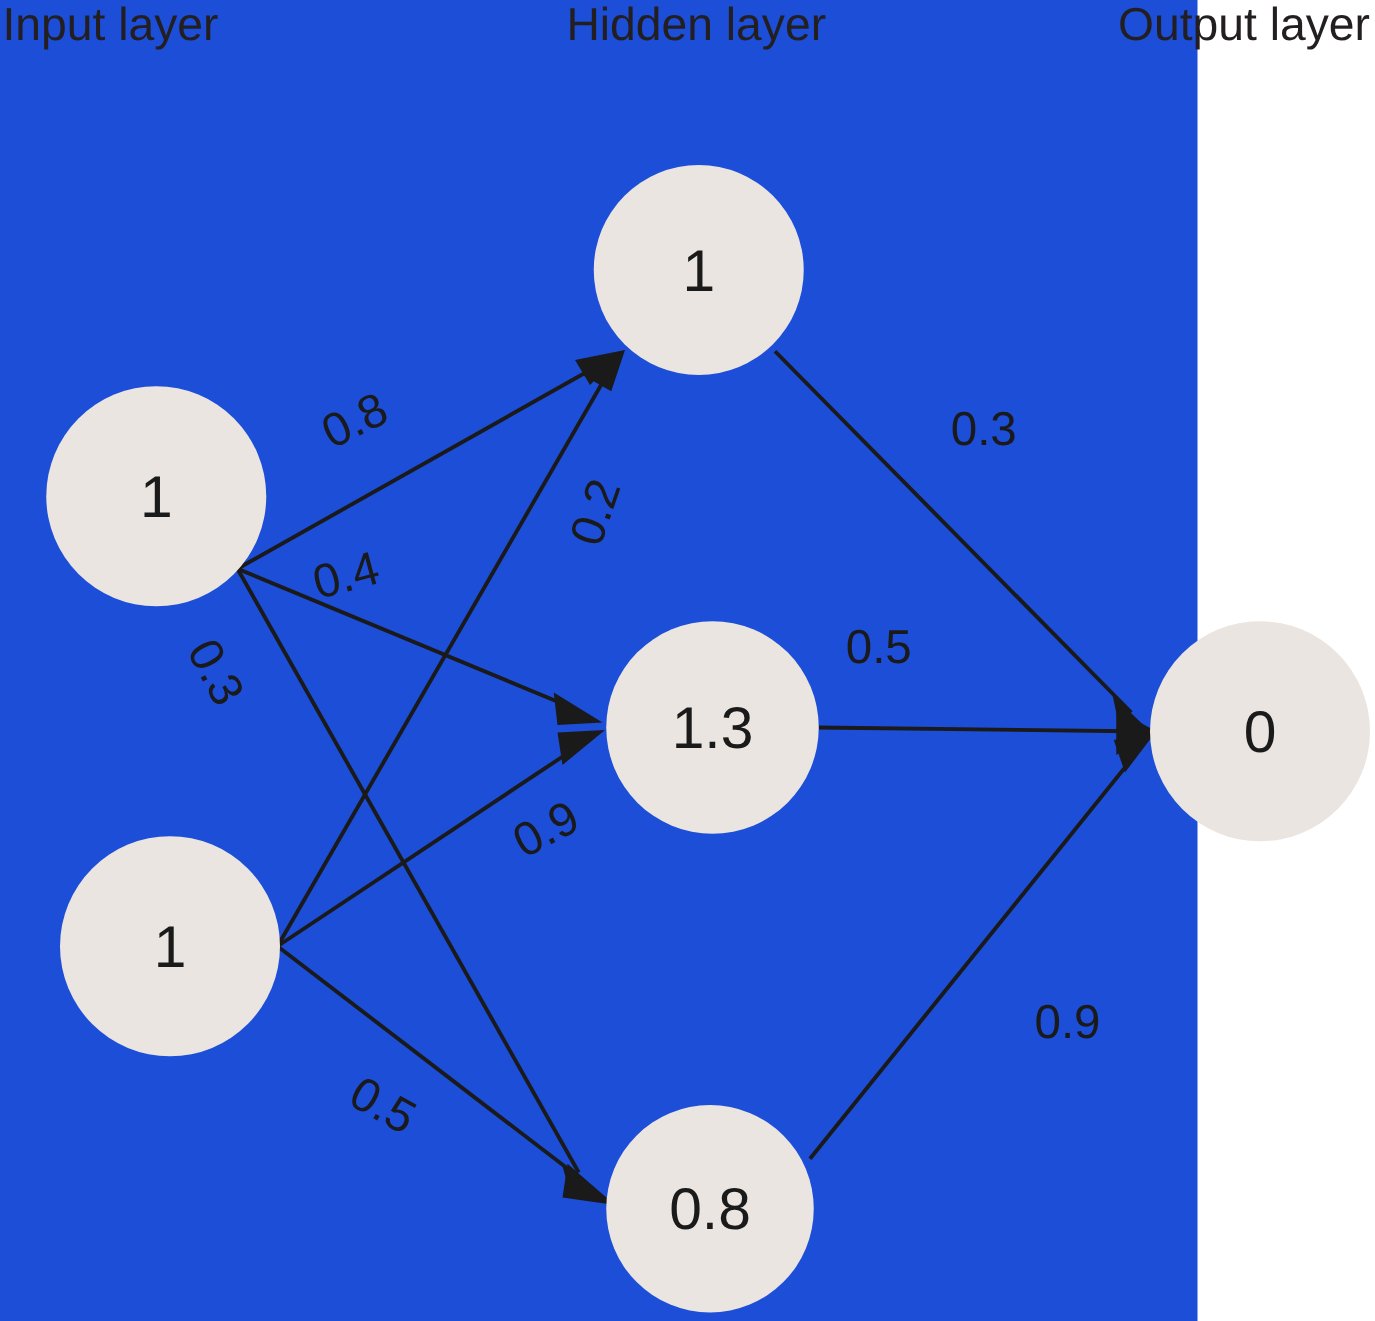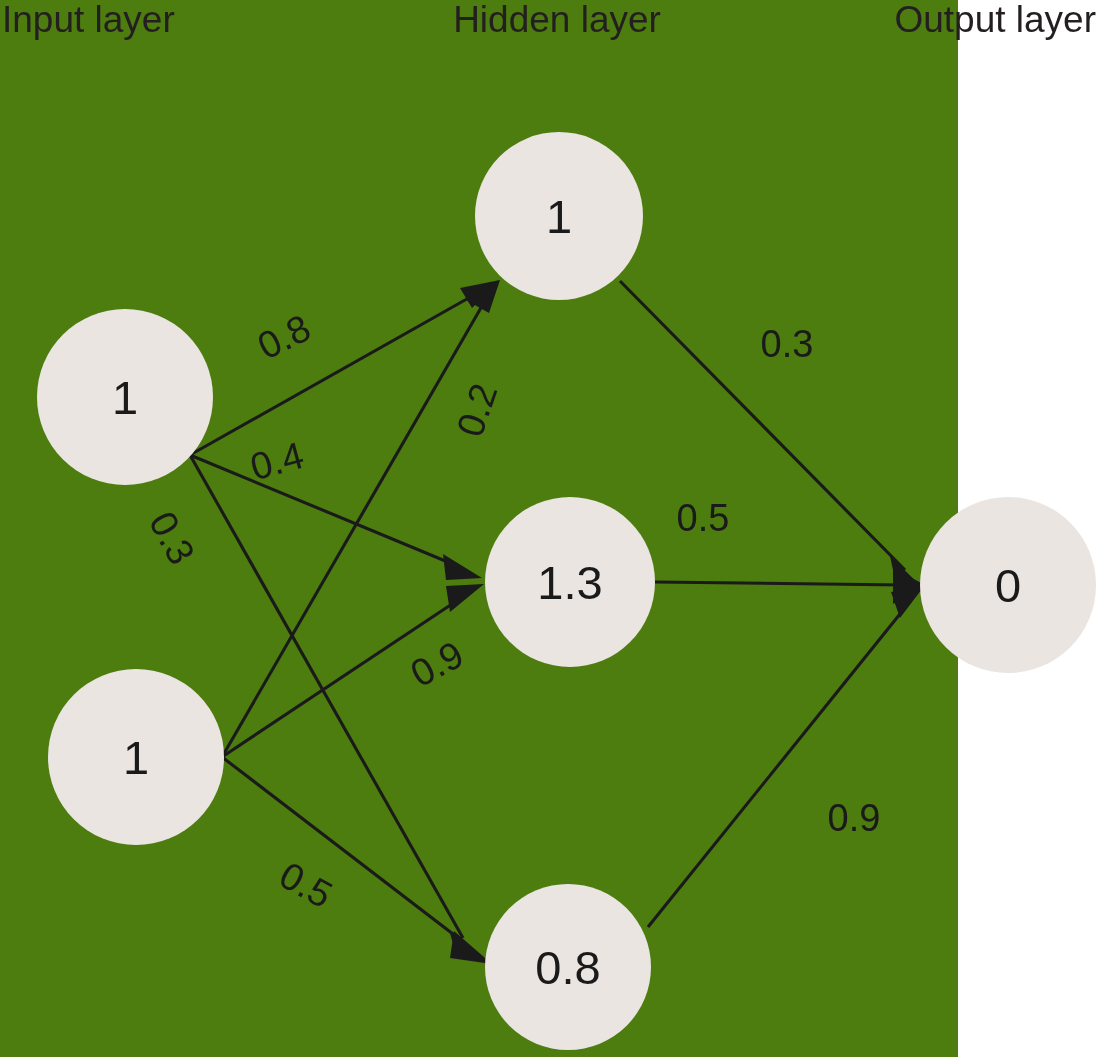--- a/index.html
+++ b/index.html
@@ -10,21 +10,21 @@
   body {
     width: 1100px;
     height: 1057px;
     font-family: "Liberation Sans", sans-serif;
     overflow: hidden;
   }
   #diagram-root {
     position: relative;
     width: 958px;
     height: 1057px;
-    background: #4d7c0f;
+    background: #1d4ed8;
   }
   svg.net-canvas {
     position: absolute;
     left: 0;
     top: 0;
     width: 1100px;
     height: 1057px;
     display: block;
   }
   .layer-title {

